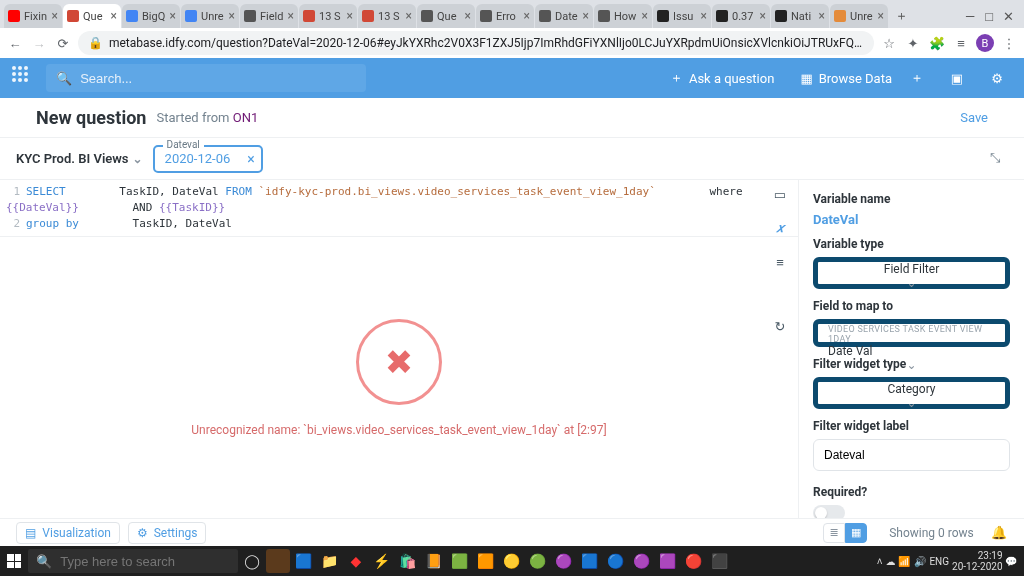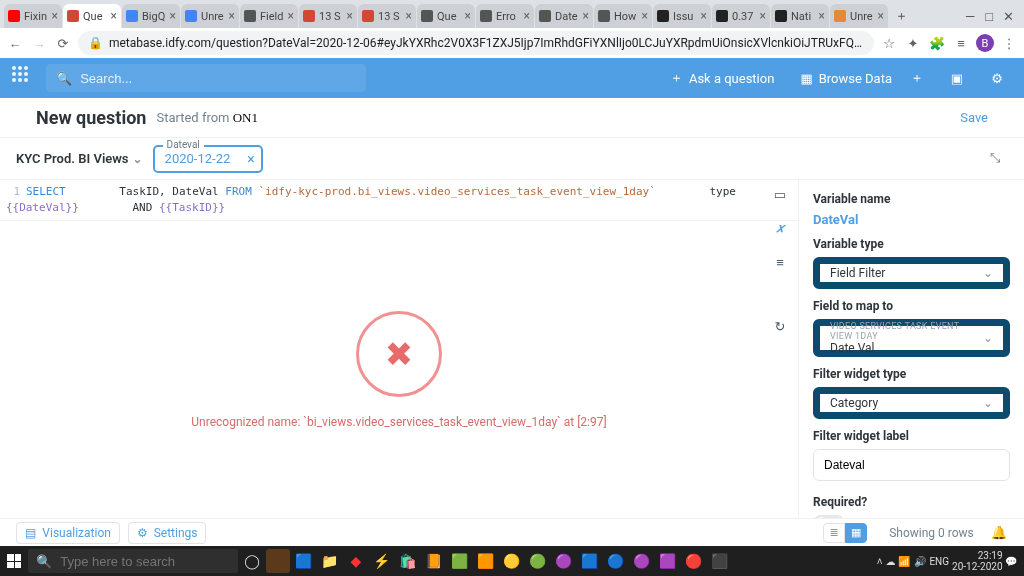--- a/index.html
+++ b/index.html
@@ -20,21 +20,21 @@
 .mb-logo span { background: #fff; border-radius: 50%; opacity:.9;}
 .mb-search { flex: 0 0 320px; display: flex; align-items: center; gap: 8px; background: #5fa7e6; height: 28px; border-radius: 4px; padding: 0 10px; color:#e6f0fa;}
 .mb-search input { background: transparent; border: 0; outline: 0; color: #000000; font-size: 13px; flex:1;}
 .mb-search input::placeholder { color: #e6f0fa; }
 .mb-spacer { flex: 1; }
 .mb-act { display: flex; align-items: center; gap: 6px; font-size: 13px; cursor:pointer;}
 .mb-iconbtn { width: 30px; height: 30px; display: flex; align-items: center; justify-content: center; cursor:pointer;}
 .question-head { display: flex; align-items: center; height: 40px; padding: 0 36px; border-bottom: 1px solid #eef0f2; }
 .qh-title { font-size: 18px; font-weight: 700; color: #2e353b; }
 .qh-start { font-size: 13px; color: #74838f; margin-left: 10px; }
-.qh-link { color: #000000; cursor:pointer;font-family:Liberation Serif, serif;}
+.qh-link { color: #701a75; cursor:pointer;}
 .qh-save { margin-left: auto; color: #509ee3; font-size: 13px; cursor:pointer;}
 .paramrow { display: flex; align-items: center; height: 42px; padding: 0 16px; border-bottom: 1px solid #eef0f2; gap: 10px; }
 .db-pick { display: flex; align-items: center; gap: 4px; font-size: 13px; font-weight: 600; color: #2e353b; cursor:pointer;}
 .param-chip { position: relative; border: 2px solid #509ee3; border-radius: 5px; height: 28px; display: flex; align-items: center; padding: 0 26px 0 10px; min-width: 110px;}
 .param-chip .lbl { position: absolute; top: -8px; left: 8px; background: #fff; padding: 0 4px; font-size: 10px; color: #6a7a86; }
 .param-chip .val { color: #509ee3; font-size: 13px; }
 .param-chip .x { position: absolute; right: 6px; color: #509ee3; cursor:pointer; font-size:14px;}
 .collapse-ic { margin-left: auto; width:18px; height:18px; color:#74838f; cursor:pointer;}
 .main { display: flex; height: calc(576px - 28px - 30px - 40px - 40px - 42px - 28px - 30px); }
 .editor-col { flex: 1; position: relative; display:flex; flex-direction:column;}
@@ -43,21 +43,21 @@
 .kw { color:#3a8ad6;} .id{color:#2e353b;margin-left:47px;} .tbl{color:#b66c3d;} .vrf{color:#8a6fc6;}
 .side-icons { position:absolute; top:4px; right:8px; display:flex; flex-direction:column; gap:14px; align-items:center;}
 .si { width:20px; height:20px; display:flex; align-items:center; justify-content:center; color:#4a5a66; cursor:pointer;}
 .si.accent{ color:#509ee3; font-style:italic; font-weight:700;}
 .result-area { flex:1; display:flex; flex-direction:column; align-items:center; justify-content:center; gap:18px; border-top:1px solid #eef0f2; }
 .err-circ { width:86px; height:86px; border:3px solid #f29191; border-radius:50%; display:flex; align-items:center; justify-content:center; color:#e76b6b; font-size:34px;}
 .err-text { color:#d66b6b; font-size:12px; }
 .rside { flex:0 0 226px; border-left:1px solid #eef0f2; padding:8px 14px; overflow:auto; font-size:12px; color:#2e353b;}
 .rside h4 { font-size:12px; font-weight:700; color:#2e353b; margin:4px 0 6px;}
 .rside .blue { color:#509ee3; font-weight:700; font-size:13px;}
-.sel { border:7px solid #0c4a6e; border-radius:6px; height:32px; display:flex; align-items:center; padding:0 10px; justify-content:space-between; margin-bottom:10px; cursor:pointer;}
+.sel { border:5px solid #0c4a6e; border-radius:6px; height:32px; display:flex; align-items:center; padding:0 10px; justify-content:space-between; margin-bottom:10px; cursor:pointer;flex-direction:column;}
 .sel .tiny { font-size:9px; color:#9aa4ad; letter-spacing:.3px;}
 .sel .main-lbl { font-size:12px; }
 .txtin { border:1px solid #e0e4e8; border-radius:6px; height:32px; padding:0 10px; width:100%; font-size:12px; outline:none; margin-bottom:10px;}
 .toggle { width:32px; height:16px; background:#e6e9ec; border-radius:8px; position:relative; margin-bottom:10px; cursor:pointer;}
 .toggle::after{content:""; position:absolute; left:2px; top:2px; width:12px; height:12px; background:#fff; border-radius:50%; box-shadow:0 1px 2px rgba(0,0,0,.2);}
 .bottombar { height:28px; border-top:1px solid #eef0f2; display:flex; align-items:center; padding:0 16px; gap:8px; background:#fff;}
 .viz-btn { display:flex; align-items:center; gap:6px; border:1px solid #e0e4e8; background:#fff; color:#509ee3; border-radius:4px; height:22px; padding:0 8px; font-size:12px; cursor:pointer;}
 .view-tog { margin-left:auto; display:flex; align-items:center;}
 .view-tog .vt { width:22px; height:20px; border:1px solid #dfe3e8; display:flex; align-items:center; justify-content:center; font-size:11px; color:#8a95a0; cursor:pointer;}
 .view-tog .vt:first-child{border-radius:4px 0 0 4px;}
@@ -215,30 +215,31 @@
   <span class="qh-save">Save</span>
 </div>
 
 <div class="paramrow">
   <div class="db-pick">
       <span>KYC Prod. BI Views</span>
       <span class="chev"></span>
     </div>
   <div class="param-chip">
     <span class="lbl">Dateval</span>
-    <span class="val">2020-12-22</span>
+    <span class="val">2020-12-06</span>
     <span class="x">×</span>
   </div>
   <span class="collapse-ic">⤡</span>
 </div>
 
 <div class="main">
   <div class="editor-col">
     <div class="code">
-      <div><span class="ln">1</span><span class="kw">SELECT</span><span class="id">  TaskID, DateVal </span><span class="kw">FROM</span><span class="tbl"> `idfy-kyc-prod.bi_views.video_services_task_event_view_1day`</span><span class="id"> type </span><span class="vrf">{{DateVal}}</span><span class="id"> AND </span><span class="vrf">{{TaskID}}</span></div>
+      <div><span class="ln">1</span><span class="kw">SELECT</span><span class="id">  TaskID, DateVal </span><span class="kw">FROM</span><span class="tbl"> `idfy-kyc-prod.bi_views.video_services_task_event_view_1day`</span><span class="id"> where </span><span class="vrf">{{DateVal}}</span><span class="id"> AND </span><span class="vrf">{{TaskID}}</span></div>
+      <div><span class="ln">2</span><span class="kw">group by</span><span class="id">  TaskID, DateVal</span></div>
     </div>
     <div class="side-icons">
       <span class="si">▭</span>
       <span class="si accent">𝑥</span>
       <span class="si">≡</span>
       <span class="si" style="margin-top:30px;">↻</span>
     </div>
     <div class="result-area">
       <div class="err-circ">✖</div>
       <div class="err-text">Unrecognized name: `bi_views.video_services_task_event_view_1day` at [2:97]</div>
@@ -249,21 +250,21 @@
     <h4>Variable name</h4>
     <div class="blue" style="margin-bottom:10px;">DateVal</div>
 
     <h4>Variable type</h4>
     <div class="sel">
         <span class="main-lbl">Field Filter</span>
         <span class="chev"></span>
       </div>
 
     <h4>Field to map to</h4>
-    <div class="sel" style="height:38px;">
+    <div class="sel" style="height:28px;">
       <div style="display:flex;flex-direction:column;">
         <span class="tiny">VIDEO SERVICES TASK EVENT VIEW 1DAY</span>
         <span class="main-lbl">Date Val</span>
       </div>
       <span class="chev"></span>
     </div>
 
     <h4>Filter widget type</h4>
     <div class="sel">
         <span class="main-lbl">Category</span>

